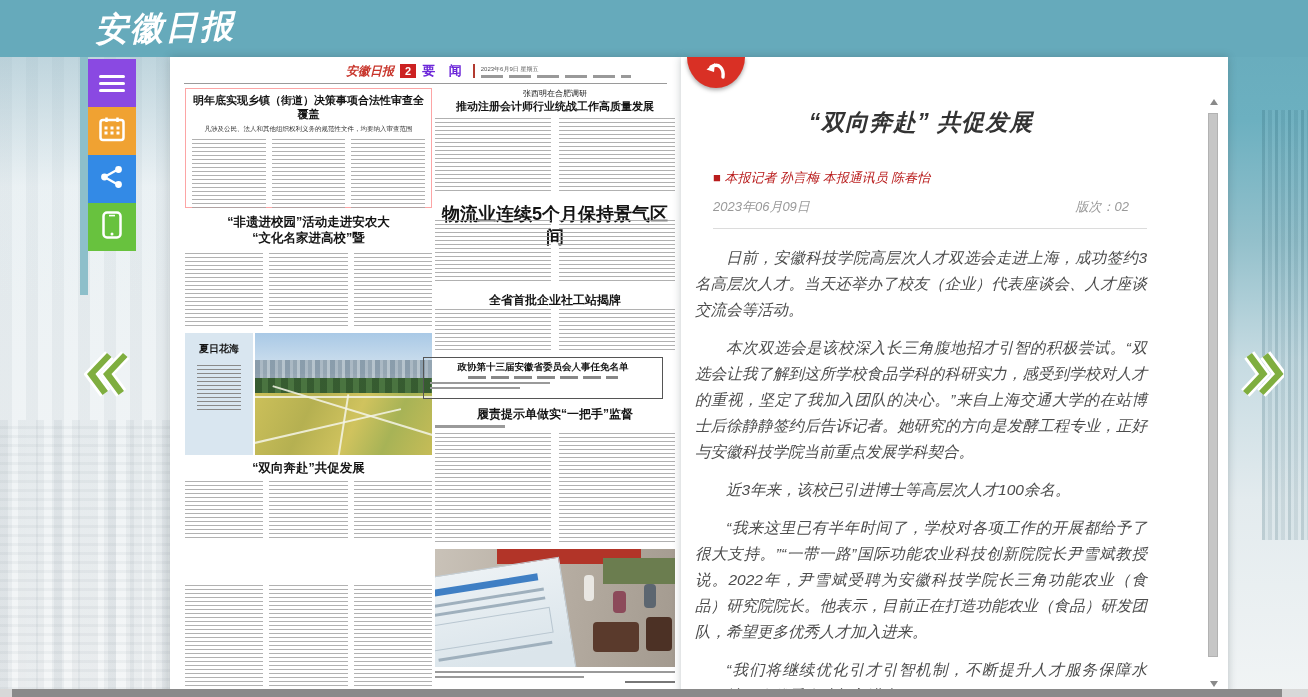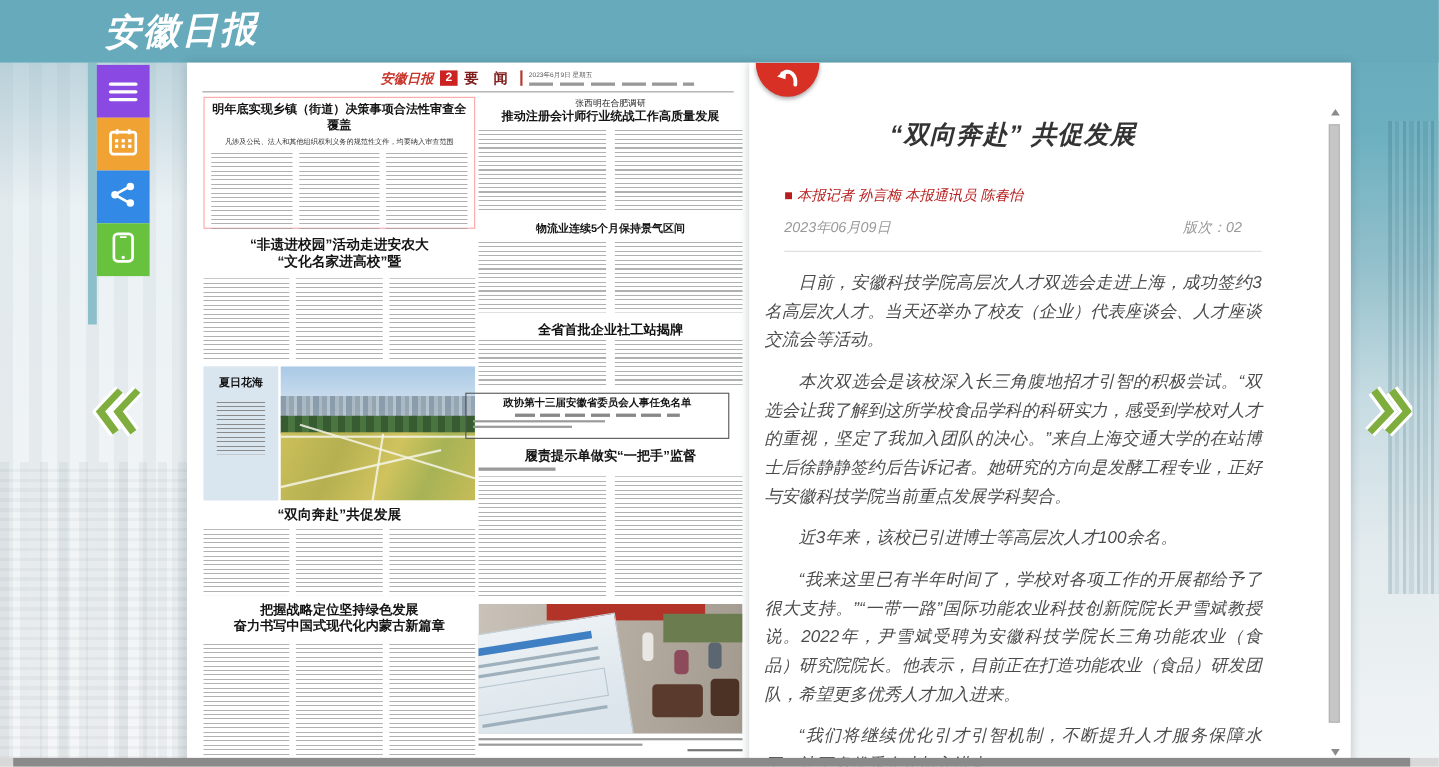--- a/index.html
+++ b/index.html
@@ -33,21 +33,21 @@
   .sbtn{left:88px;width:48px;height:48px;display:flex;align-items:center;justify-content:center;cursor:pointer;}
   .hb{width:26px;}
   .hb span{display:block;height:3px;border-radius:2px;background:#fff;margin:4px 0;}
 
   
   .page{left:170px;top:57px;width:511px;height:640px;background:#fff;overflow:hidden;
     box-shadow:0 0 8px rgba(40,60,70,.28);}
   .mast{left:176px;top:5px;height:18px;display:flex;align-items:center;gap:6px;}
   .mast-brand{color:#c8352b;font-weight:bold;font-size:12px;font-family:"DejaVu Serif",serif;font-style:italic;white-space:nowrap;}
   .mast-badge{background:#cc2222;color:#fff;font-weight:bold;font-size:11px;padding:1px 5px;}
-  .mast-sec{font-size:13px;font-weight:bold;letter-spacing:5px;color:#7f1d1d;white-space:nowrap;}
+  .mast-sec{font-size:13px;font-weight:bold;letter-spacing:5px;color:#6d28d9;white-space:nowrap;}
   .mast-div{width:2px;height:14px;background:#b23a30;}
   .mast-tiny{font-size:6px;color:#555;line-height:8px;white-space:nowrap;}
   .mast-tiny-bar{width:150px;height:3px;margin-top:2px;
     background:repeating-linear-gradient(90deg,#999 0 22px,transparent 22px 28px);}
   .mast-rule{left:14px;top:26px;width:483px;border-top:1px solid #9a9a9a;}
 
   .hnews{font-weight:bold;color:#141414;text-align:center;line-height:1.25;}
   .cols{display:flex;gap:6px;}
   .mc{flex:1;background:repeating-linear-gradient(to bottom,#a3a3a3 0 1px,transparent 1px 4px);opacity:.85;}
   .bar{background:#9a9a9a;height:2px;}
@@ -222,38 +222,34 @@
       <div class="pa" style="left:49%;top:50%;width:2px;height:56%;transform:rotate(9deg);"></div>
     </div>
 
     <div class="abs hnews" style="left:15px;top:404px;width:247px;font-size:12.5px;">“双向奔赴”共促发展</div>
     <div class="abs cols" style="left:15px;top:424px;width:247px;height:60px;">
       <div class="mc"></div>
       <div class="mc"></div>
       <div class="mc"></div>
     </div>
 
-    <div class="abs" style="left:15px;top:490px;width:247px;">
-      <div class="hnews" style="font-size:12px;">把握战略定位坚持绿色发展</div>
-      <div class="hnews" style="font-size:12px;">奋力书写中国式现代化内蒙古新篇章</div>
-    </div>
     <div class="abs cols" style="left:15px;top:528px;width:247px;height:104px;">
       <div class="mc"></div>
       <div class="mc"></div>
       <div class="mc"></div>
     </div>
 
     <div class="abs" style="left:265px;top:31px;width:240px;text-align:center;font-size:8px;color:#222;">张西明在合肥调研</div>
     <div class="abs hnews" style="left:265px;top:43px;width:240px;font-size:11px;">推动注册会计师行业统战工作高质量发展</div>
     <div class="abs cols" style="left:265px;top:61px;width:240px;height:74px;gap:8px;">
       <div class="mc"></div>
       <div class="mc"></div>
     </div>
 
-    <div class="abs hnews" style="left:265px;top:146px;width:240px;font-size:10px;">物流业连续5个月保持景气区间</div>
+    <div class="abs hnews" style="left:265px;top:146px;width:240px;font-size:18px;">物流业连续5个月保持景气区间</div>
     <div class="abs cols" style="left:265px;top:163px;width:240px;height:64px;gap:8px;">
       <div class="mc"></div>
       <div class="mc"></div>
     </div>
 
     <div class="abs hnews" style="left:265px;top:236px;width:240px;font-size:12px;">全省首批企业社工站揭牌</div>
     <div class="abs cols" style="left:265px;top:252px;width:240px;height:42px;gap:8px;">
       <div class="mc"></div>
       <div class="mc"></div>
     </div>

